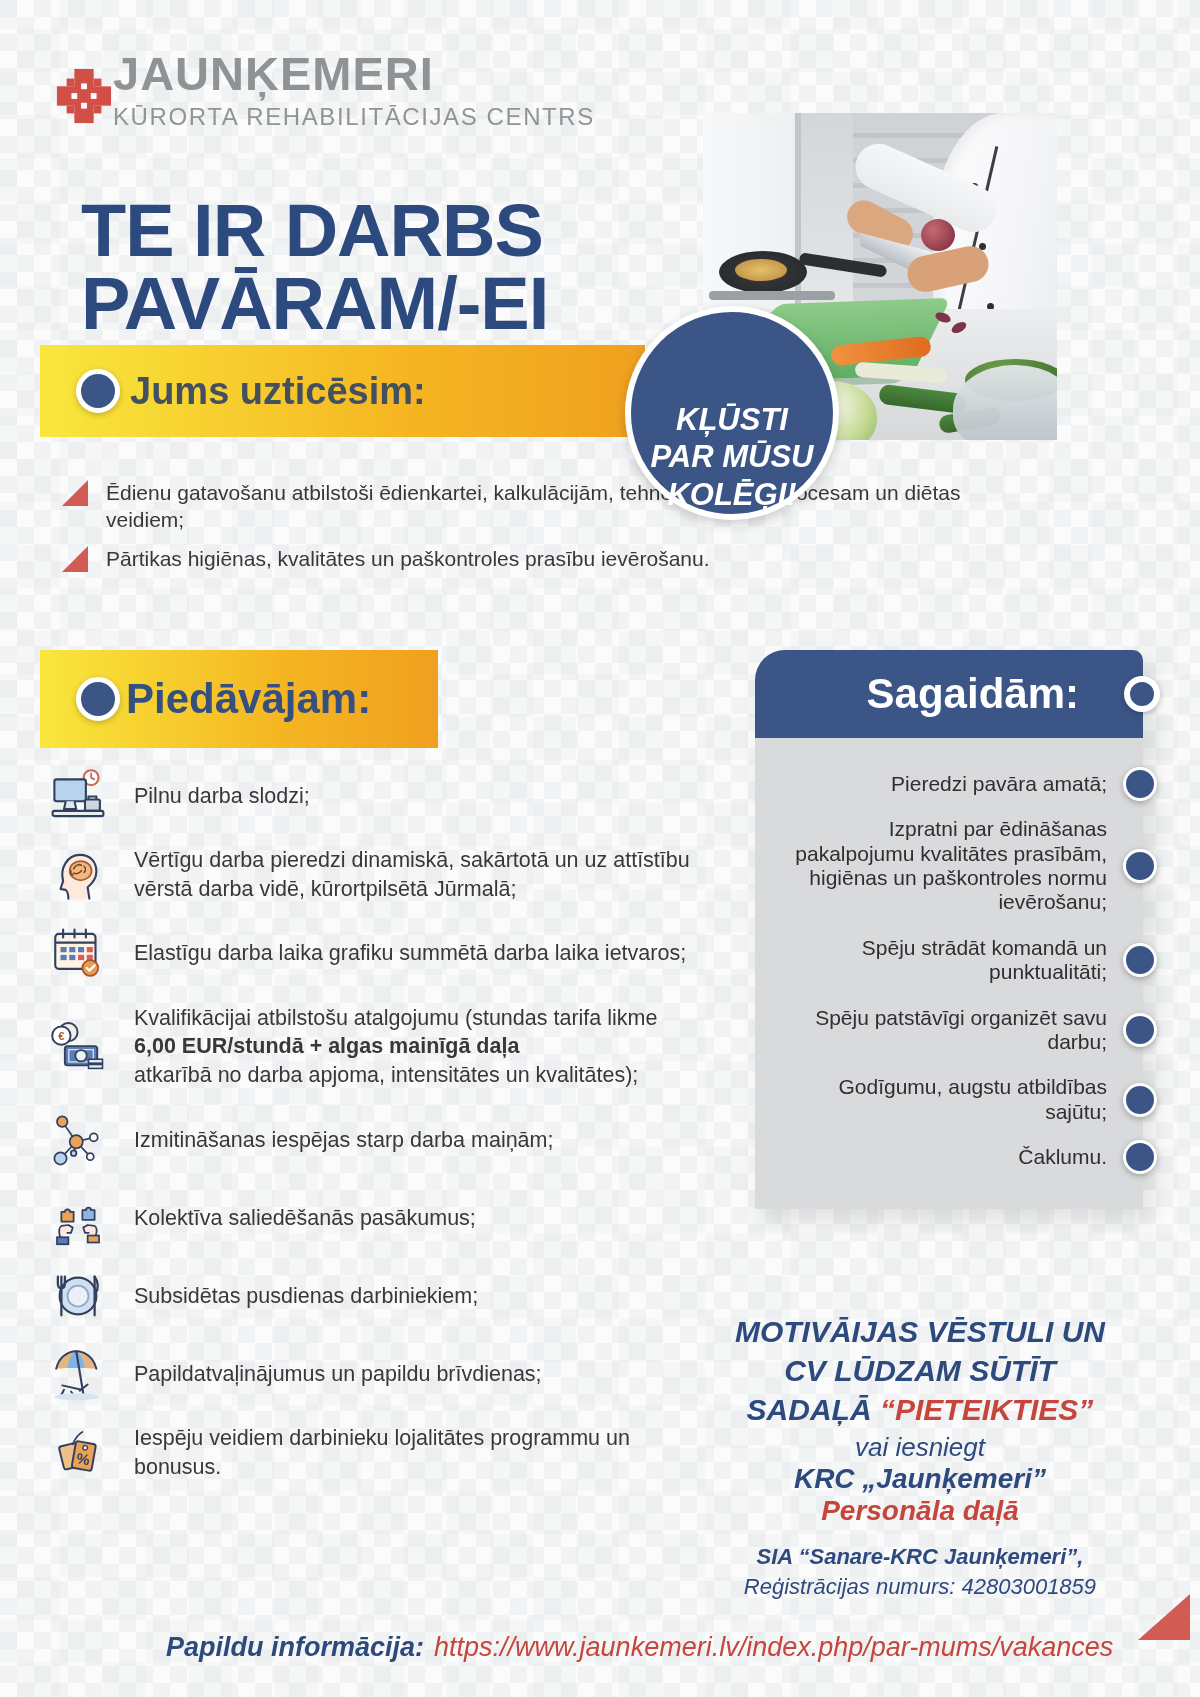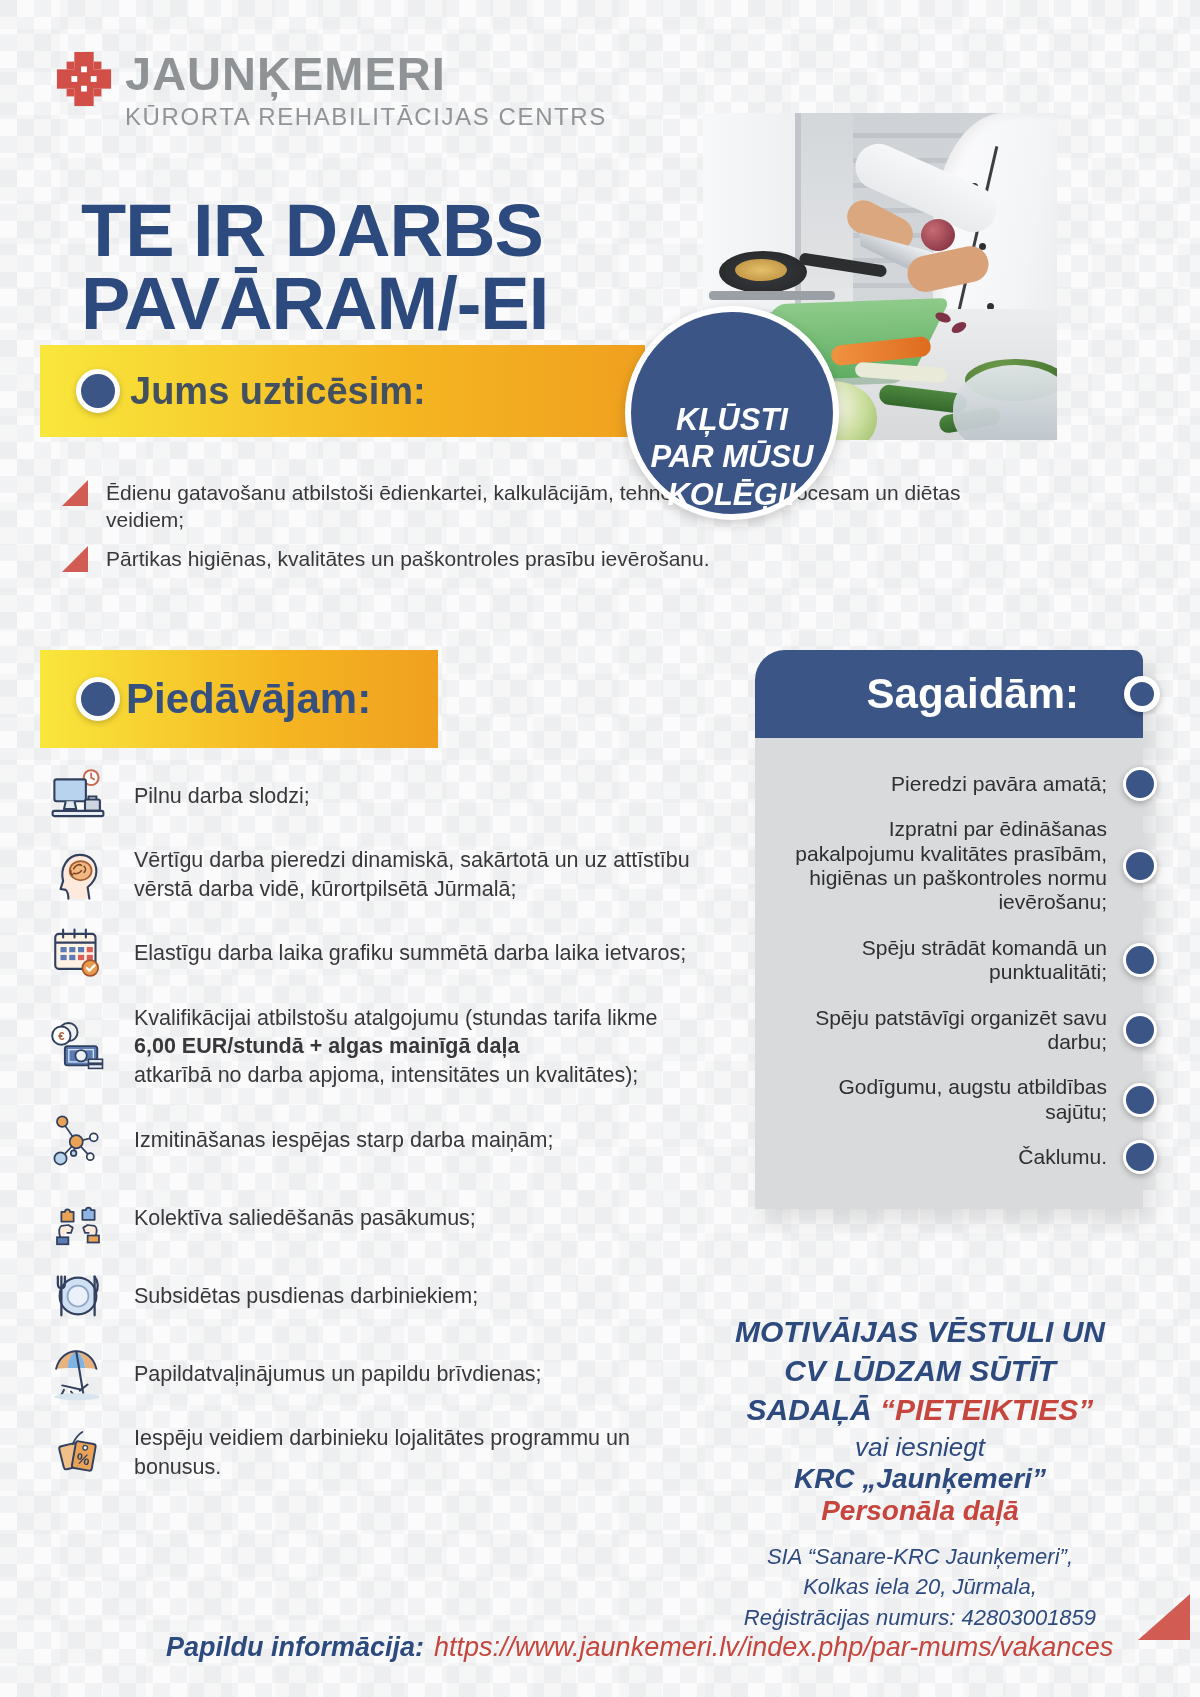--- a/index.html
+++ b/index.html
@@ -7,21 +7,21 @@
     position:relative;width:1200px;height:1697px;overflow:hidden;
     font-family:"Liberation Sans","DejaVu Sans",sans-serif;
     background-color:#fbfbfc;
     background-image:
       conic-gradient(from 90deg at 50% 50%, rgba(208,211,216,.22) 25%, transparent 0 50%, rgba(208,211,216,.22) 0 75%, transparent 0),
       conic-gradient(from 90deg at 50% 50%, rgba(208,211,216,.14) 25%, transparent 0 50%, rgba(208,211,216,.14) 0 75%, transparent 0);
     background-size:34px 34px,86px 86px;
     background-position:0 0,17px 29px;
   }
   
-  .logo{position:absolute;left:55px;top:48px;display:flex;align-items:flex-start;gap:12px;}
+  .logo{position:absolute;left:55px;top:48px;display:flex;align-items:flex-end;}
   .logo-name{font-size:47px;font-weight:700;color:#8f9396;letter-spacing:1px;line-height:1;margin-top:2px;}
   .logo-sub{font-size:24px;font-weight:400;color:#909496;letter-spacing:1.6px;margin-top:6px;}
   
   .title{position:absolute;left:74px;top:188px;margin:7px;font-size:74px;line-height:.98;
     font-weight:800;color:#2d4a7e;letter-spacing:-1px;}
   
   .banner{position:absolute;display:flex;align-items:center;
     background:linear-gradient(90deg,#f9e73c 0%,#f5b622 60%,#f0a01f 100%);}
   .banner-entrust{left:40px;top:345px;width:605px;height:92px;padding-left:90px;box-sizing:border-box;}
   .banner-offer{left:40px;top:650px;width:398px;height:98px;padding-left:86px;box-sizing:border-box;}
@@ -95,21 +95,21 @@
   .exp-dot{position:absolute;right:-50px;top:50%;transform:translateY(-50%);
     width:28px;height:28px;border-radius:50%;background:#3b5586;border:3px solid #fff;
     box-shadow:0 2px 6px rgba(0,0,0,.28);}
   
   .apply{position:absolute;right:95px;top:1312px;text-align:center;font-style:italic;color:#2d4a7e;z-index:3;}
   .a1{font-size:30px;font-weight:800;line-height:1.3;}
   .a2{font-size:26px;font-weight:400;line-height:1.2;margin-top:3px;}
   .a3{font-size:28px;font-weight:800;line-height:1.15;}
   .red{color:#c6453d;}
   .company{margin-top:14px;}
-  .c1{font-size:22px;font-weight:400;line-height:1.4;}
+  .c1{font-size:22px;font-weight:700;line-height:1.4;}
   .c2{font-size:22px;font-weight:400;line-height:1.4;}
   .corner-tri{position:absolute;left:1138px;top:1594px;width:0;height:0;
     border-left:52px solid transparent;border-bottom:46px solid #d05c54;}
   
   .foot{position:absolute;left:166px;top:1632px;font-style:italic;font-size:27px;white-space:nowrap;}
   .f1{color:#2d4a7e;font-weight:800;}
   .f2{color:#c6453d;text-decoration:none;margin-left:10px;cursor:pointer;}
 </style>
 </head>
 <body>
@@ -387,21 +387,20 @@
     <div class="a1">CV LŪDZAM SŪTĪT</div>
     <div class="a1">
       <span>SADAĻĀ</span>
       <span class="red">“PIETEIKTIES”</span>
     </div>
     <div class="a2">vai iesniegt</div>
     <div class="a3">KRC „Jaunķemeri”</div>
     <div class="a3 red">Personāla daļā</div>
     <div class="company">
       <div class="c1">SIA “Sanare-KRC Jaunķemeri”,</div>
-      <div class="c2">Kolkas iela 20, Jūrmala,</div>
       <div class="c2">Reģistrācijas numurs: 42803001859</div>
     </div>
   </div>
 
   <div class="corner-tri"></div>
 
   <footer class="foot">
     <span class="f1">Papildu informācija:</span><a class="f2">https://www.jaunkemeri.lv/index.php/par-mums/vakances</a>
   </footer>
 

